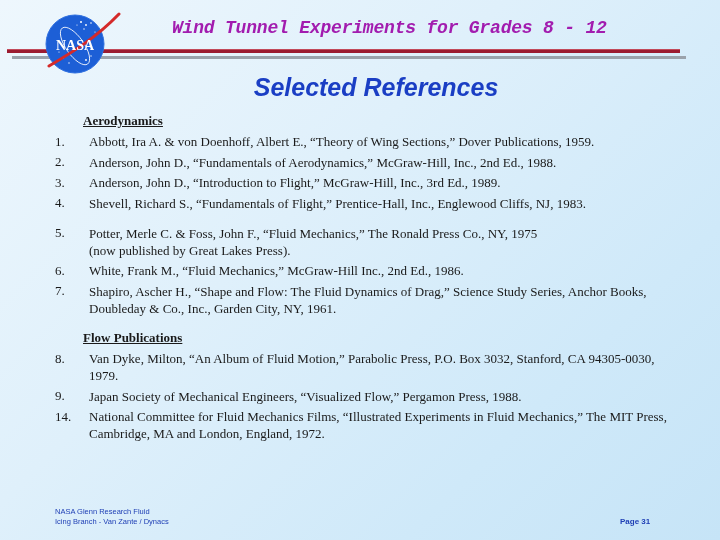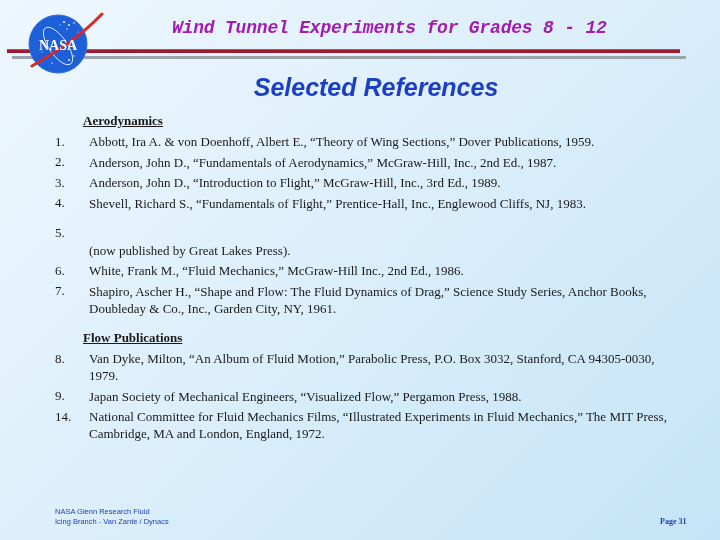--- a/index.html
+++ b/index.html
@@ -1,21 +1,21 @@
 <!DOCTYPE html>
 <html><head>
   <meta charset="utf-8">
   <style>
     html, body { margin: 0; padding: 0; }
     body {
       width: 720px; height: 540px; overflow: hidden; position: relative;
       background: linear-gradient(135deg, #eef7fd 0%, #dff0fb 40%, #cfe9f9 75%, #c6e4f7 100%);
       font-family: "Liberation Serif", serif;
     }
-    .logo { position: absolute; left: 24px; top: 8px; width: 80px; height: 68px; z-index: 3; }
+    .logo { position: absolute; left: 41px; top: 8px; width: 80px; height: 68px; z-index: 3; }
     .header-title {
       position: absolute; left: 172px; top: 18px;
       font-family: Liberation Mono, monospace; font-style: italic; font-weight: bold;
       font-size: 18px; color: #a21caf; letter-spacing: -0.2px;
     }
     .rule-red {
       position: absolute; left: 7px; top: 49px; width: 673px; height: 4px;
       background: #9b1b30; border-top: 1px solid #c24a5a; box-sizing: border-box; z-index: 1;
     }
     .rule-gray {
@@ -39,21 +39,21 @@
     }
     .ref { display: flex; }
     .ref-num { width: 34px; flex: 0 0 34px; }
     .ref-text { flex: 1; line-height: 17px; padding: 1.75px 0; }
     .footer-left {
       position: absolute; left: 55px; top: 507px;
       font-family: "Liberation Sans", sans-serif; font-size: 7.5px; color: #1f3fb5; line-height: 9.5px;
     }
     .footer-right {
       position: absolute; left: 620px; top: 517px;
-      font-family: Liberation Serif, serif; font-size: 8px; font-weight: bold; color: #1f3fb5; margin-left: 40px;
+      font-family: Liberation Sans, sans-serif; font-size: 8px; font-weight: bold; color: #1f3fb5;
     }
   </style>
 </head>
 <body>
 
 <div class="logo">
   <svg width="80" height="68" viewBox="0 0 80 68">
     <circle cx="34" cy="36" r="29" fill="#1d5fd6"></circle>
     <circle cx="34" cy="36" r="29" fill="none" stroke="#2e6fe0" stroke-width="1"></circle>
     <g fill="#ffffff">
@@ -83,37 +83,37 @@
 
 <div class="content">
   <div class="section">
     <div class="section-heading">Aerodynamics</div>
     <div class="ref">
       <span class="ref-num">1.</span>
       <span class="ref-text">Abbott, Ira A. &amp; von Doenhoff, Albert E., “Theory of Wing Sections,” Dover Publications, 1959.</span>
     </div>
     <div class="ref">
       <span class="ref-num">2.</span>
-      <span class="ref-text">Anderson, John D., “Fundamentals of Aerodynamics,” McGraw-Hill, Inc., 2nd Ed., 1987.</span>
+      <span class="ref-text">Anderson, John D., “Fundamentals of Aerodynamics,” McGraw-Hill, Inc., 2nd Ed., 1988.</span>
     </div>
     <div class="ref">
       <span class="ref-num">3.</span>
       <span class="ref-text">Anderson, John D., “Introduction to Flight,” McGraw-Hill, Inc., 3rd Ed., 1989.</span>
     </div>
     <div class="ref">
       <span class="ref-num">4.</span>
       <span class="ref-text">Shevell, Richard S., “Fundamentals of Flight,” Prentice-Hall, Inc., Englewood Cliffs, NJ, 1983.</span>
     </div>
   </div>
 
   <div class="section">
     <div class="ref">
       <span class="ref-num">5.</span>
       <span class="ref-text">
-        <br>
+        <span>Potter, Merle C. &amp; Foss, John F., “Fluid Mechanics,” The Ronald Press Co., NY, 1975</span><br>
         <span>(now published by Great Lakes Press).</span>
       </span>
     </div>
     <div class="ref">
       <span class="ref-num">6.</span>
       <span class="ref-text">White, Frank M., “Fluid Mechanics,” McGraw-Hill Inc., 2nd Ed., 1986.</span>
     </div>
     <div class="ref">
       <span class="ref-num">7.</span>
       <span class="ref-text">Shapiro, Ascher H., “Shape and Flow: The Fluid Dynamics of Drag,” Science Study Series, Anchor Books, Doubleday &amp; Co., Inc., Garden City, NY, 1961.</span>

